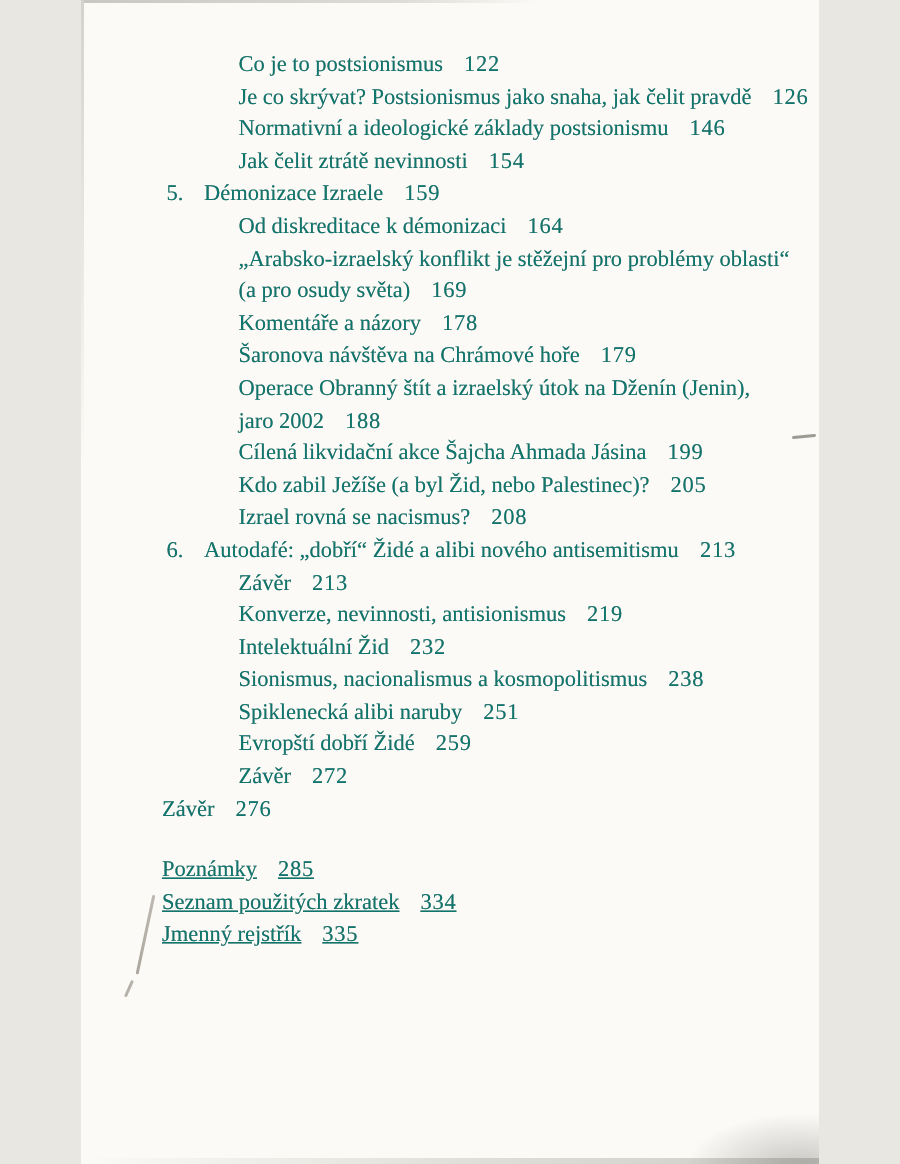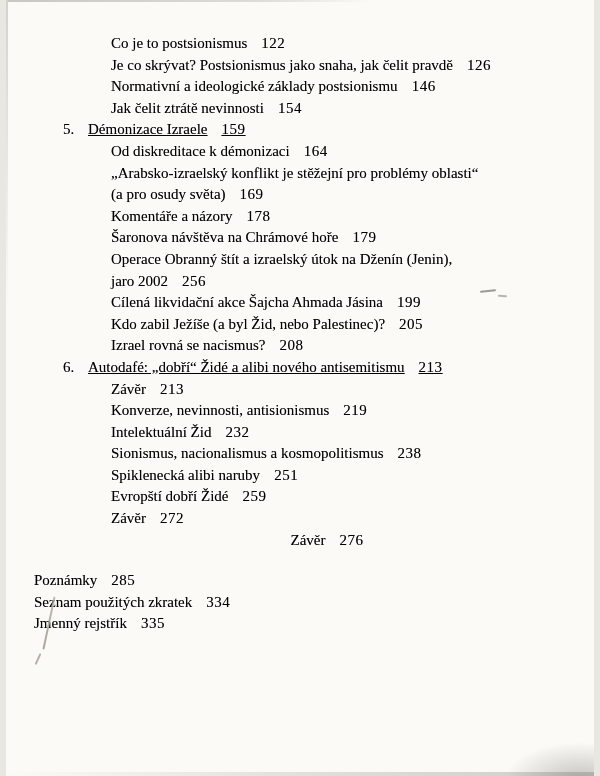--- a/index.html
+++ b/index.html
@@ -2,28 +2,28 @@
 <html><head>
 <meta charset="utf-8">
 <style>
   html, body {
     margin: 0;
     padding: 0;
     background: #e9e7e2;
   }
   .page {
     position: relative;
-    width: 588px;
+    width: 492px;
     height: 776px;
     margin: 0 auto;
     background: #fbfaf6;
     overflow: hidden;
     font-family: "Liberation Serif", "DejaVu Serif", serif;
     font-size: 15px;
-    color: #000000;
+    color: #0f766e;
     text-shadow: 0 0 0.4px rgba(40,38,35,0.45);
   }
   
   .edge-top {
     position: absolute; top: 0; left: 0; width: 62%; height: 2px;
     background: linear-gradient(to right, #c9c7c1, #dedcd6 70%, transparent);
   }
   .edge-left {
     position: absolute; top: 0; left: 0; width: 2px; height: 40%;
     background: linear-gradient(to bottom, #d4d2cc, transparent);
@@ -60,23 +60,23 @@
     position: absolute;
     top: 33px;
     left: 0;
     right: 0;
   }
   .line {
     line-height: 21.6px;
     white-space: nowrap;
   }
   .indent-sub           { padding-left: 105px; }
-  .indent-chapter       { padding-left: 57px; text-decoration: underline;  }
-  .indent-chapter-title { padding-left: 54px; text-align: center;  }
-  .indent-root          { padding-left: 28px;  }
+  .indent-chapter       { padding-left: 57px;  }
+  .indent-chapter-title { padding-left: 54px;  }
+  .indent-root          { padding-left: 54px; text-decoration: underline;  }
   .num {
     display: inline-block;
     width: 25px;
   }
   .pg {
     margin-left: 14px;
     letter-spacing: 0.5px;
   }
   .spacer {
     height: 19px;
@@ -96,21 +96,21 @@
       <div class="line indent-sub"><span>Je co skrývat? Postsionismus jako snaha, jak čelit pravdě</span><span class="pg">126</span></div>
       <div class="line indent-sub"><span>Normativní a ideologické základy postsionismu</span><span class="pg">146</span></div>
       <div class="line indent-sub"><span>Jak čelit ztrátě nevinnosti</span><span class="pg">154</span></div>
       <div class="line indent-chapter"><span class="num">5.</span><span>Démonizace Izraele</span><span class="pg">159</span></div>
       <div class="line indent-sub"><span>Od diskreditace k démonizaci</span><span class="pg">164</span></div>
       <div class="line indent-sub"><span>„Arabsko-izraelský konflikt je stěžejní pro problémy oblasti“</span></div>
       <div class="line indent-sub"><span>(a pro osudy světa)</span><span class="pg">169</span></div>
       <div class="line indent-sub"><span>Komentáře a názory</span><span class="pg">178</span></div>
       <div class="line indent-sub"><span>Šaronova návštěva na Chrámové hoře</span><span class="pg">179</span></div>
       <div class="line indent-sub"><span>Operace Obranný štít a izraelský útok na Dženín (Jenin),</span></div>
-      <div class="line indent-sub"><span>jaro 2002</span><span class="pg">256</span></div>
+      <div class="line indent-sub"><span>jaro 2002</span><span class="pg">188</span></div>
       <div class="line indent-sub"><span>Cílená likvidační akce Šajcha Ahmada Jásina</span><span class="pg">199</span></div>
       <div class="line indent-sub"><span>Kdo zabil Ježíše (a byl Žid, nebo Palestinec)?</span><span class="pg">205</span></div>
       <div class="line indent-sub"><span>Izrael rovná se nacismus?</span><span class="pg">208</span></div>
       <div class="line indent-chapter"><span class="num">6.</span><span>Autodafé: „dobří“ Židé a alibi nového antisemitismu</span><span class="pg">213</span></div>
       <div class="line indent-sub"><span>Závěr</span><span class="pg">213</span></div>
       <div class="line indent-sub"><span>Konverze, nevinnosti, antisionismus</span><span class="pg">219</span></div>
       <div class="line indent-sub"><span>Intelektuální Žid</span><span class="pg">232</span></div>
       <div class="line indent-sub"><span>Sionismus, nacionalismus a kosmopolitismus</span><span class="pg">238</span></div>
       <div class="line indent-sub"><span>Spiklenecká alibi naruby</span><span class="pg">251</span></div>
       <div class="line indent-sub"><span>Evropští dobří Židé</span><span class="pg">259</span></div>

